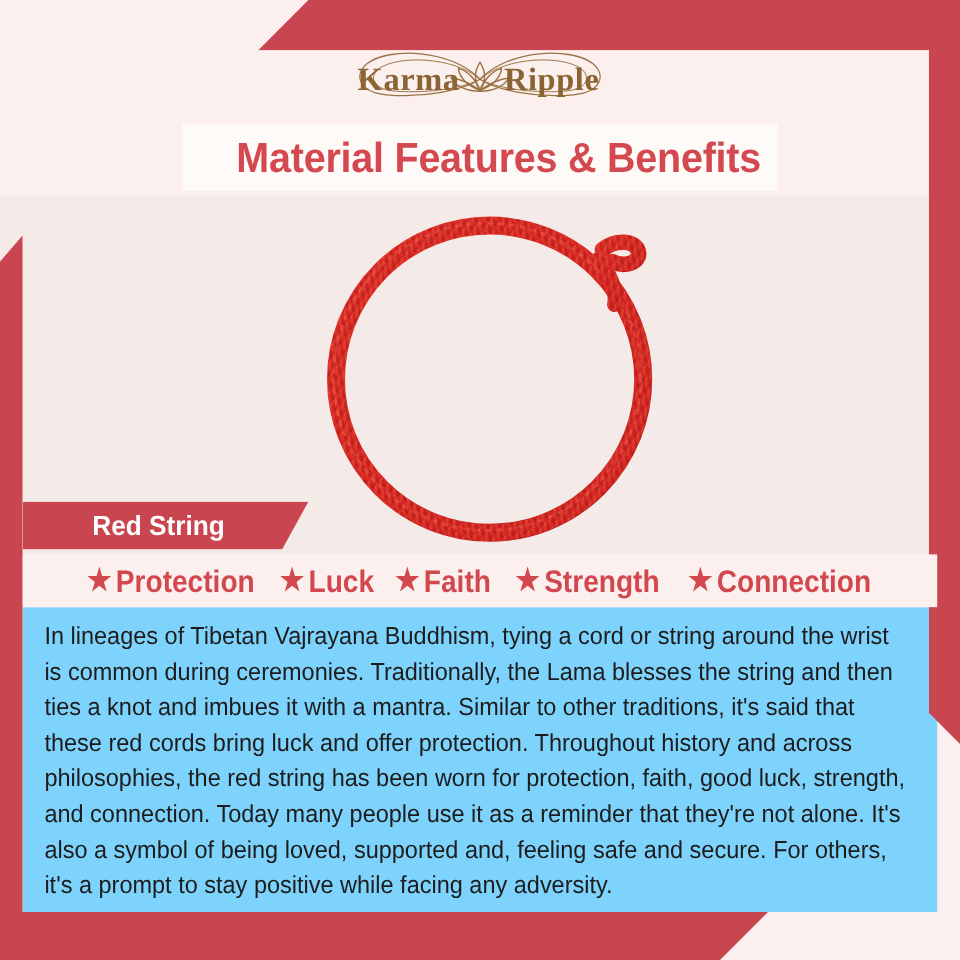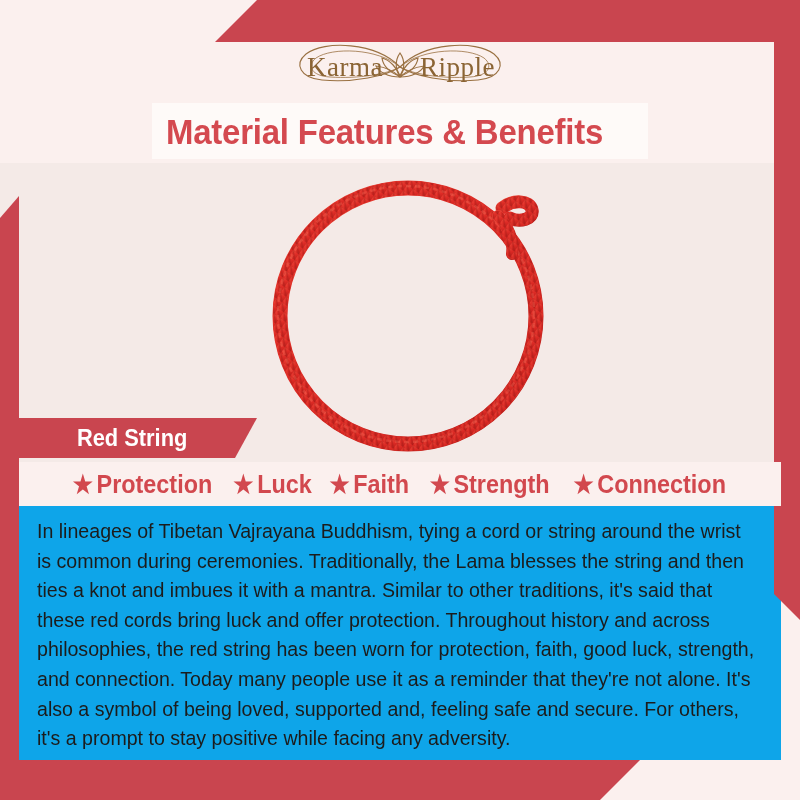--- a/index.html
+++ b/index.html
@@ -36,28 +36,28 @@
     z-index:4;
   }
 
   
   .hero{
     position:absolute;left:0;top:0;width:800px;height:163px;
     background:#FBF0EE;z-index:1;
   }
   .logo-wrap{
     position:absolute;left:0;top:36px;width:800px;height:60px;
-    display:flex;align-items:flex-start;justify-content:center;z-index:5;
+    display:flex;align-items:center;justify-content:center;z-index:5;font-weight:bold;
   }
   .logo-svg{display:block;}
 
   .title-band{
     position:absolute;left:152px;top:103px;width:496px;height:56px;
     background:#FEFAF8;z-index:5;
-    display:flex;align-items:center;justify-content:flex-start;
+    display:flex;align-items:center;justify-content:flex-end;
   }
   .title-text{
     color:#D4494F;
     font-family:"Liberation Sans", sans-serif;
     font-weight:bold;
     font-size:35px;
     letter-spacing:-0.2px;
     transform:scaleX(0.94);
     white-space:nowrap;
     line-height:1;
@@ -96,21 +96,21 @@
     color:#D2484E;font-weight:bold;font-size:26px;
     transform:scaleX(0.9);white-space:nowrap;
     font-family:"Liberation Sans", sans-serif;
   }
   .feat .star{font-size:25px;margin-right:4px;line-height:1;}
   .feat + .feat{margin-left:9px;}
 
   
   .body-card{
     position:absolute;left:19px;top:506px;width:762px;height:254px;
-    background:#0ea5e9;z-index:3;
+    background:#7dd3fc;z-index:3;
     box-sizing:border-box;
     padding:10px 18px 0 18px;
   }
   .body-text{
     color:#1C1C1C;
     font-family:"Liberation Sans", sans-serif;
     font-size:20.5px;
     line-height:29.6px;
     transform:scaleX(0.955);
     transform-origin:left top;

